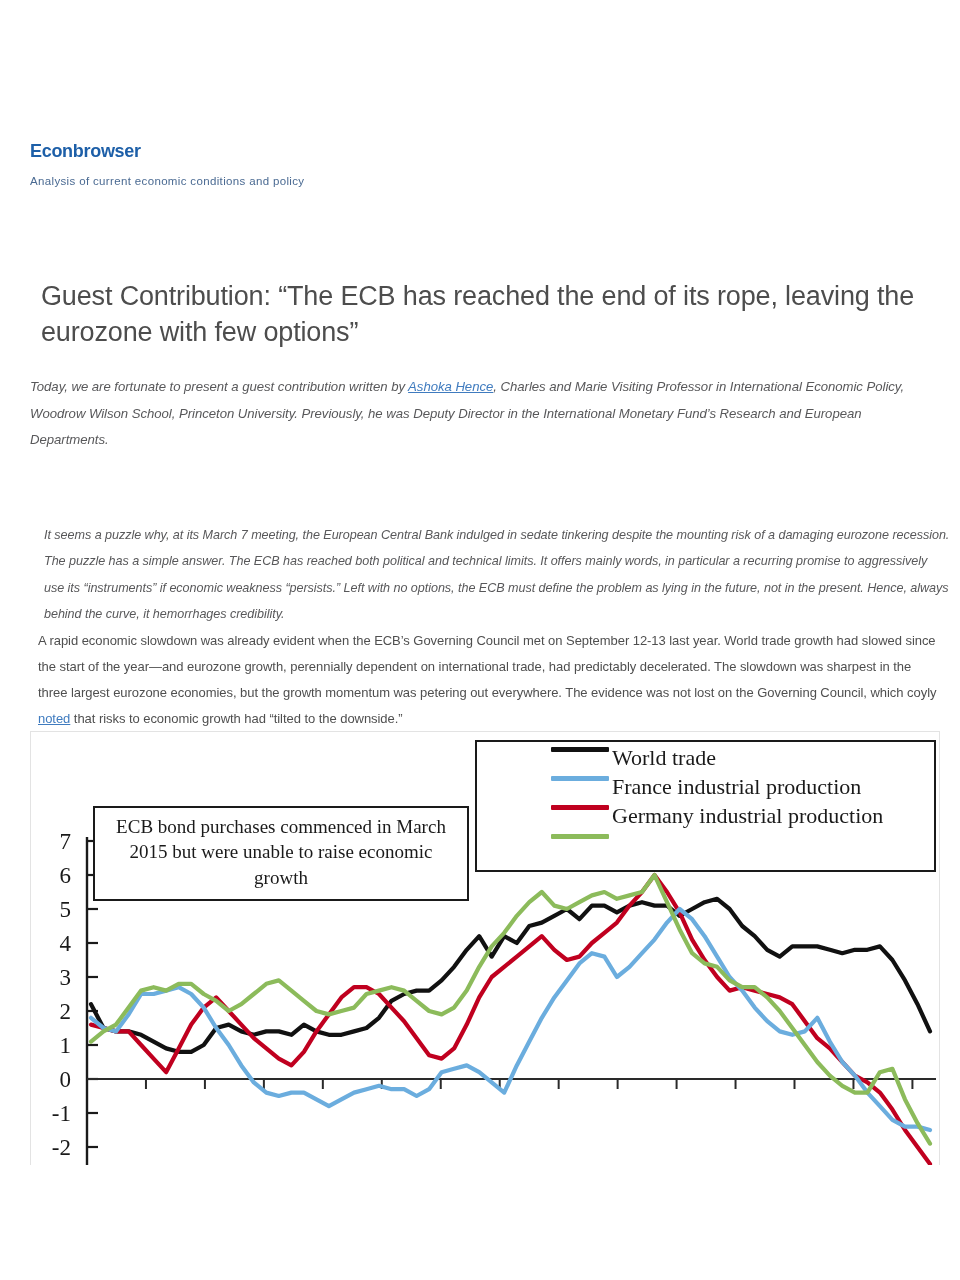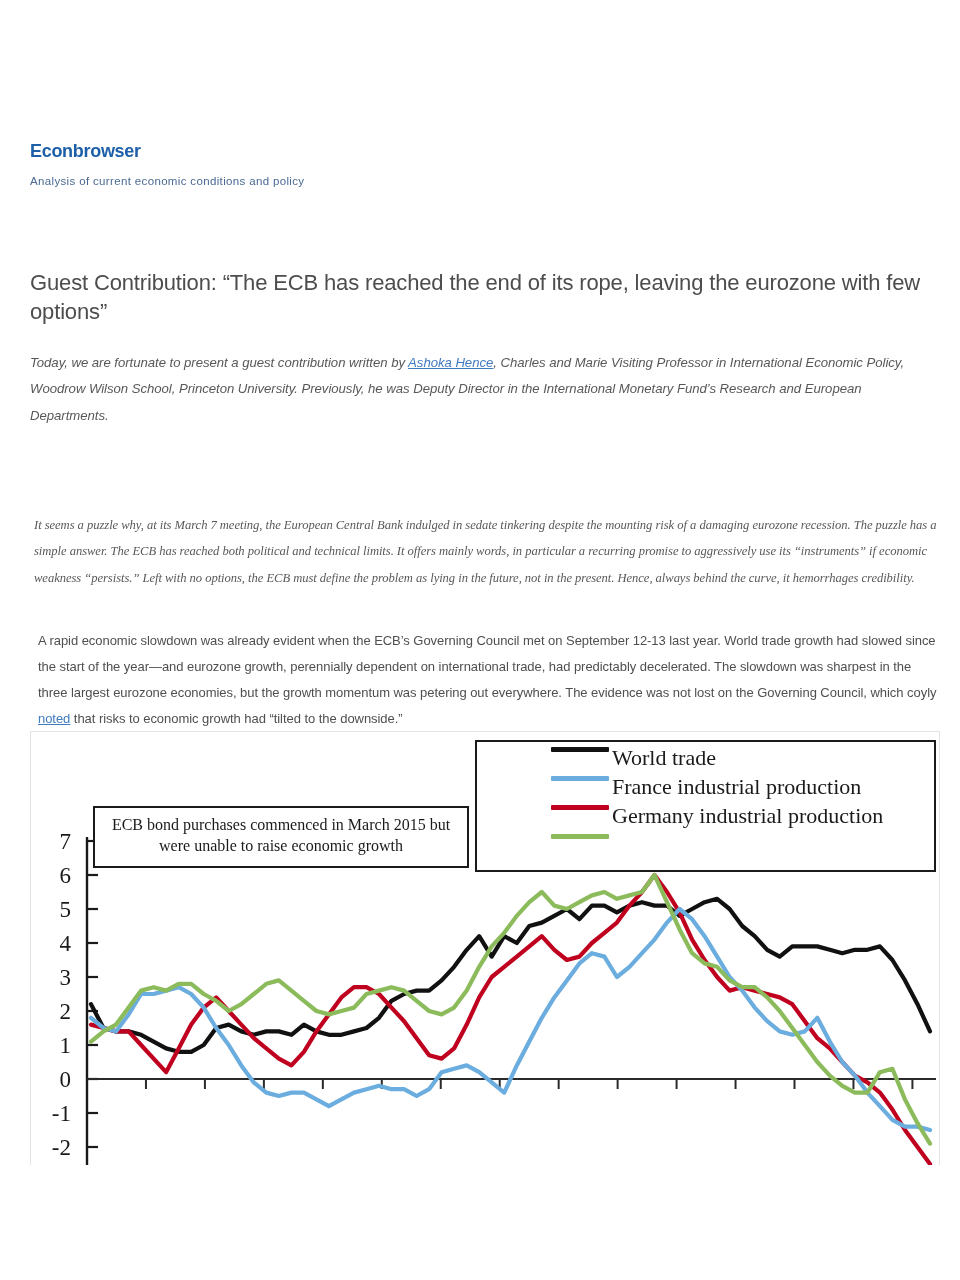--- a/index.html
+++ b/index.html
@@ -46,22 +46,22 @@
   }
 
   
   .article {
     position: absolute;
     left: 30px;
     top: 268px;
     width: 902px;
   }
   .article-title {
-    margin: 0;
-    font-size: 22px;
+    margin: 11px;
+    font-size: 27px;
     font-weight: normal;
     color: #4d4d4d;
     line-height: 1.32;
     letter-spacing: -0.15px;
   }
   .lede {
     margin: 24px 0 0 0;
     font-size: 13.2px;
     font-style: italic;
     color: #58585a;
@@ -70,27 +70,26 @@
   }
   .lede a, .body-par a {
     color: #3f7bbf;
     text-decoration: underline;
   }
   .body-italic {
     position: absolute;
     left: 0;
     top: 240px;
     width: 906px;
-    margin: 4px;
+    margin: 14px;
     font-size: 12.6px;
     font-style: italic;
     color: #58585a;
     line-height: 2.1;
     letter-spacing: -0.05px;
-    font-family: Liberation Serif, serif;
   }
   .body-par {
     position: absolute;
     left: 0;
     top: 352px;
     width: 906px;
     margin: 8px;
     font-size: 13px;
     color: #4f4f4f;
     line-height: 2.0;
@@ -152,21 +151,21 @@
     top: 74px;
     width: 376px;
     border: 2px solid #1a1a1a;
     background: #ffffff;
     box-sizing: border-box;
     padding: 6px 10px 9px 10px;
     text-align: center;
   }
   .annotation-text {
     font-family: "Liberation Serif", serif;
-    font-size: 16px;
+    font-size: 19px;
     color: #1a1a1a;
     line-height: 1.34;
   }
 
   .ytick-label {
     font-family: "Liberation Serif", serif;
     font-size: 23px;
     fill: #1a1a1a;
   }
 </style>

